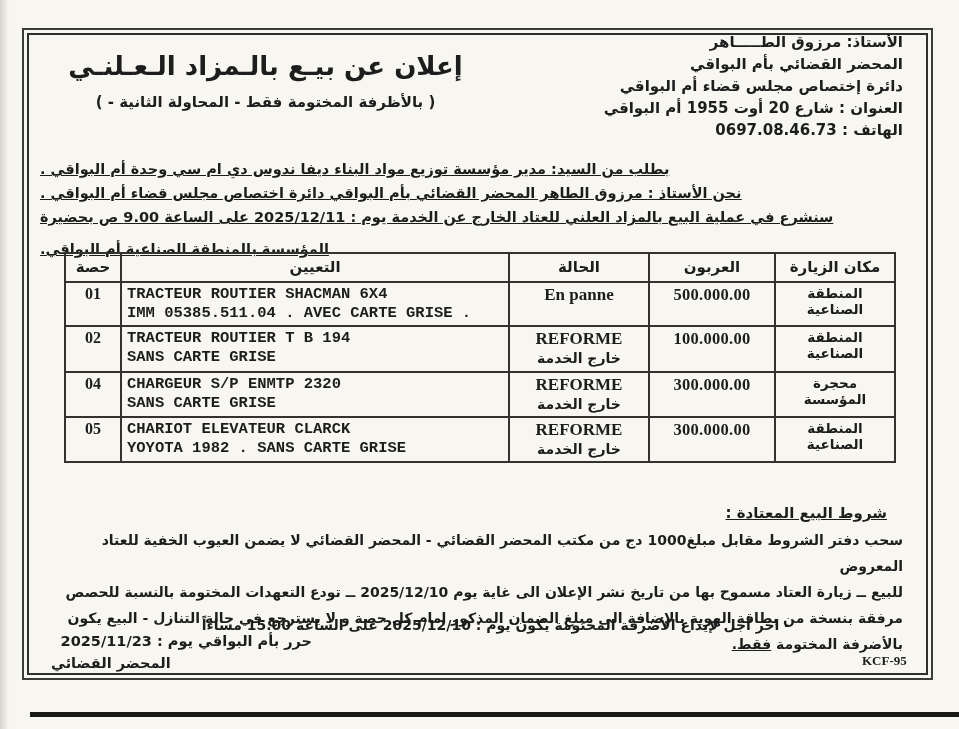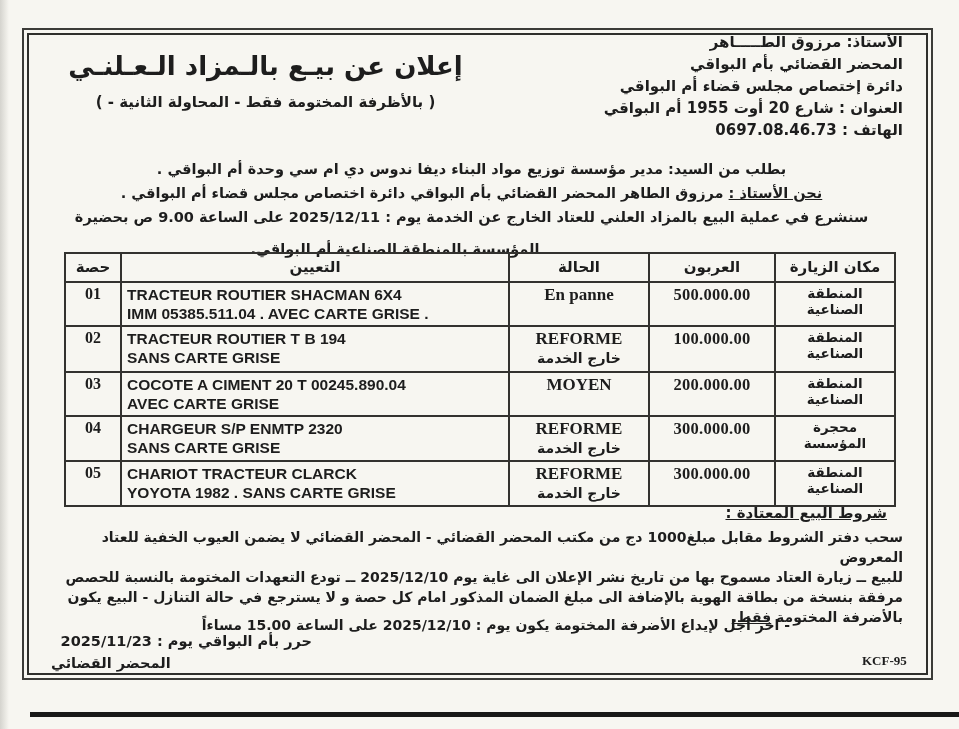--- a/index.html
+++ b/index.html
@@ -20,43 +20,43 @@
     border:2px solid #3b3b38; padding:3px; box-sizing:border-box;
   }
   .frame-inner { width:100%; height:100%; border:2px solid #2f2f2c; box-sizing:border-box; }
 
   .official { position:absolute; top:31px; right:56px; direction:rtl; text-align:right;
               font-size:15px; line-height:22px; }
   .title-block { position:absolute; top:50px; left:58px; width:415px; text-align:center; direction:rtl; }
   .doc-title { font-size:26px; line-height:32px; }
   .doc-subtitle { font-size:15px; margin-top:11px; }
 
-  .intro { position:absolute; top:157px; right:56px; left:40px; direction:rtl; text-align:center;
-           font-size:14.5px; line-height:24px; }
+  .intro { position:absolute; top:157px; right:56px; left:40px; direction:rtl; text-align:left;
+           font-size:14.5px; line-height:24px;text-decoration:underline; }
   .underlined { text-decoration:underline; }
   .announce-2 { margin-left:0; margin-right:153px;margin-top:8px; }
 
   table.auction-table { position:absolute; top:252px; left:64px; border-collapse:collapse;
                         direction:ltr; table-layout:fixed; }
   table.auction-table th, table.auction-table td {
     border:2px solid #33322f; vertical-align:top; padding:2px 5px; box-sizing:border-box;
   }
   table.auction-table th { font-size:15px; direction:rtl; text-align:center; padding-top:4px; }
   td.lot-cell { text-align:center; font-family:"Liberation Serif", serif; font-size:16px; padding-top:4px; }
-  td.designation-cell { font-family:Liberation Sans, sans-serif; font-size:15.5px; line-height:19px; padding-left:8px; padding-top:4px; }
+  td.designation-cell { font-family:Liberation Mono, monospace; font-size:15.5px; line-height:19px; padding-left:8px; padding-top:4px; }
   td.condition-cell { text-align:center; padding-top:3px; }
   .cond-fr { display:block; font-family:"Liberation Serif", serif; font-size:17px; line-height:20px; }
   .cond-ar { display:block; direction:rtl; font-size:14px; line-height:19px; }
   td.deposit-cell { text-align:center; font-family:"Liberation Serif", serif; font-size:16.5px; padding-top:4px; letter-spacing:.3px; }
   td.location-cell { text-align:center; direction:rtl; font-size:13.5px; padding-top:4px; }
 
   .conditions-heading { position:absolute; top:504px; right:72px; direction:rtl;
                         font-size:15px; text-decoration:underline; }
   .conditions-body { position:absolute; top:527px; right:56px; left:46px; direction:rtl;
-                     text-align:right; font-size:14px; line-height:20px; }
+                     text-align:right; font-size:14px; line-height:26px; }
   .deadline { position:absolute; top:617px; right:169px; direction:rtl; white-space:nowrap;
               font-size:14px; }
   .footer-issued { position:absolute; top:633px; left:52px; width:260px; direction:rtl;
                    text-align:right; font-size:14.5px; }
   .footer-officer { position:absolute; top:655px; left:51px; direction:rtl; font-size:14.5px; }
   .reference-code { position:absolute; top:653px; left:862px; font-family:"Liberation Serif", serif;
                     font-size:13px; }
   .bottom-line { position:absolute; top:712px; left:30px; width:929px; height:5px; background:#191918; }
 </style>
 </head>
@@ -121,43 +121,33 @@
       <tr style="height:46px">
         <td class="lot-cell">02</td>
         <td class="designation-cell"><span>TRACTEUR ROUTIER T B 194</span><br><span>SANS CARTE GRISE</span></td>
         <td class="condition-cell">
             <span class="cond-fr">REFORME</span>
             <span class="cond-ar">خارج الخدمة</span>
           </td>
         <td class="deposit-cell">100.000.00</td>
         <td class="location-cell">المنطقة الصناعية</td>
       </tr>
-      <tr style="height:41px">
-        <td class="lot-cell">03</td>
-        <td class="designation-cell"><span>COCOTE A CIMENT 20 T 00245.890.04</span><br><span>AVEC CARTE GRISE</span></td>
-        <td class="condition-cell">
-            <span class="cond-fr">MOYEN</span>
-            <span class="cond-ar"></span>
-          </td>
-        <td class="deposit-cell">200.000.00</td>
-        <td class="location-cell">المنطقة الصناعية</td>
-      </tr>
       <tr style="height:33px">
         <td class="lot-cell">04</td>
         <td class="designation-cell"><span>CHARGEUR  S/P ENMTP 2320</span><br><span>SANS CARTE GRISE</span></td>
         <td class="condition-cell">
             <span class="cond-fr">REFORME</span>
             <span class="cond-ar">خارج الخدمة</span>
           </td>
         <td class="deposit-cell">300.000.00</td>
         <td class="location-cell">محجرة المؤسسة</td>
       </tr>
       <tr style="height:45px">
         <td class="lot-cell">05</td>
-        <td class="designation-cell"><span>CHARIOT TRACTEUR CLARCK</span><br><span>YOYOTA 1982 .  SANS CARTE GRISE</span></td>
+        <td class="designation-cell"><span>CHARIOT ELEVATEUR CLARCK</span><br><span>YOYOTA 1982 .  SANS CARTE GRISE</span></td>
         <td class="condition-cell">
             <span class="cond-fr">REFORME</span>
             <span class="cond-ar">خارج الخدمة</span>
           </td>
         <td class="deposit-cell">300.000.00</td>
         <td class="location-cell">المنطقة الصناعية</td>
       </tr>
     </tbody>
   </table>
 

